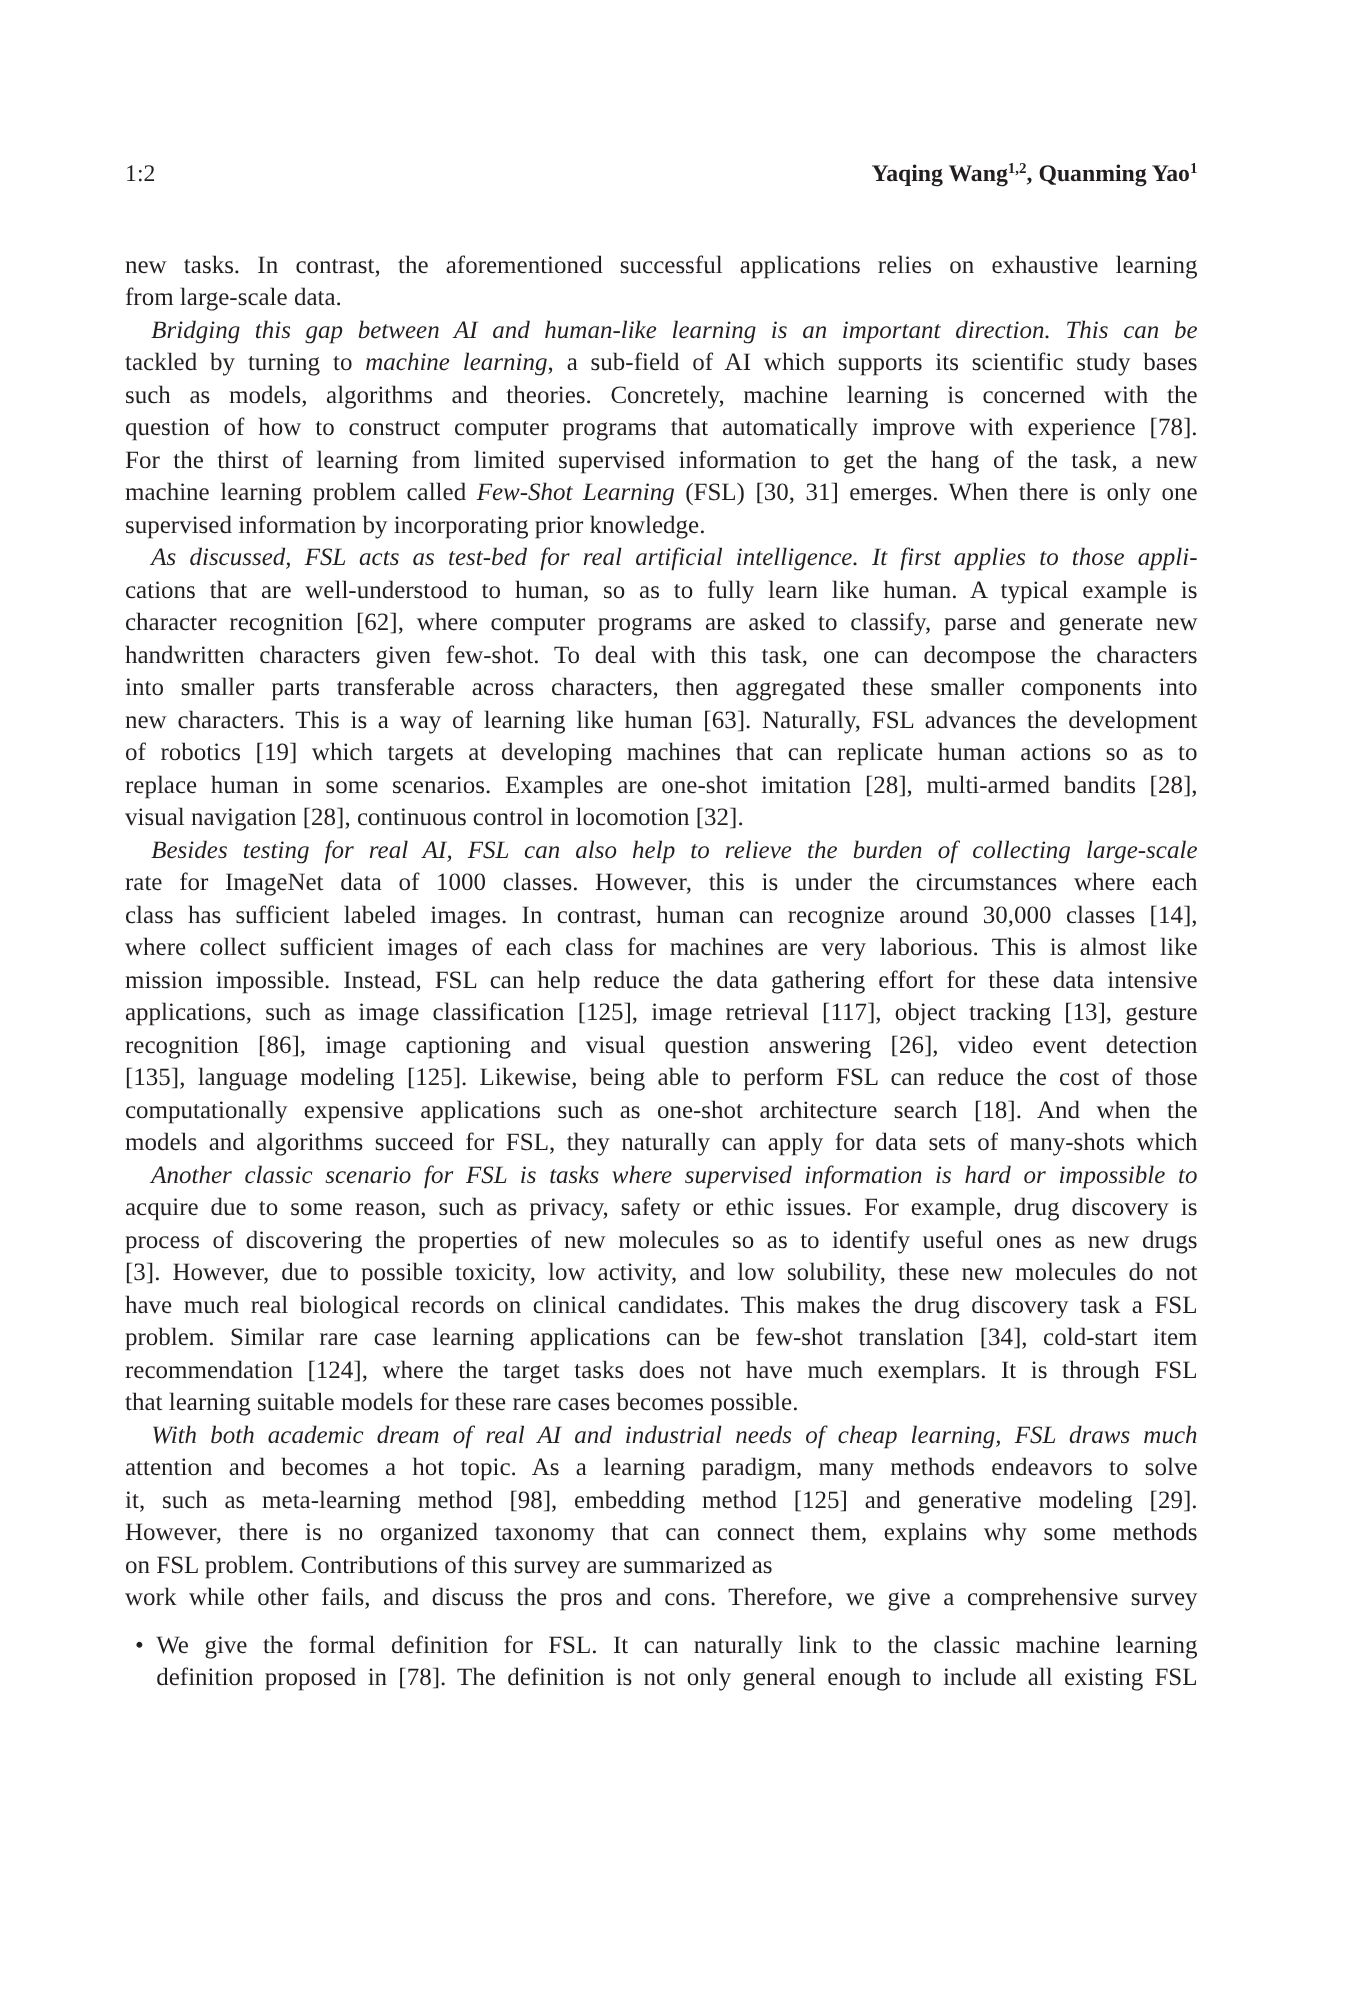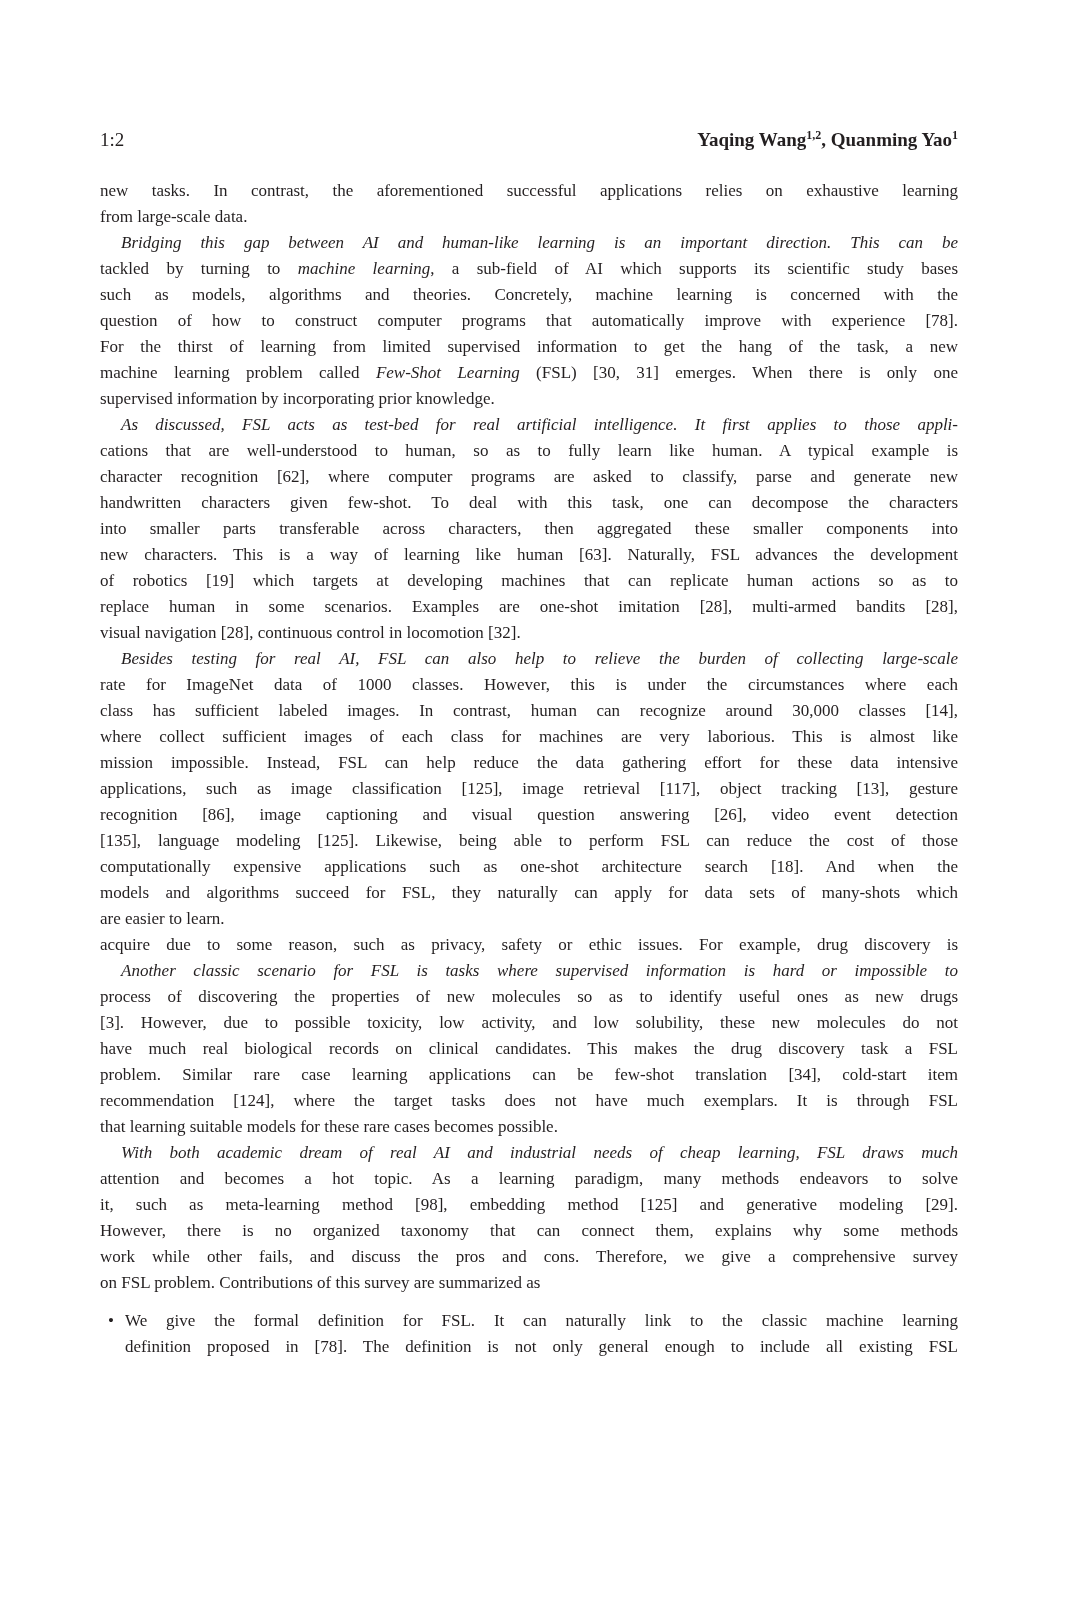--- a/index.html
+++ b/index.html
@@ -9,22 +9,22 @@
     color: #231f20;
   }
   .header {
     position: absolute; top: 128px; left: 100px; width: 858px;
     font-size: 19px; line-height: 24px;
   }
   .header .pg { position: absolute; left: 0; top: 0; }
   .header .authors { position: absolute; right: 0; top: 0; white-space: nowrap; font-weight: bold; }
   .header sup { font-size: 12px; line-height: 0; vertical-align: 7px; }
   .body {
-    position: absolute; top: 178px; left: 100px; width: 858px;
-    font-size: 17px; line-height: 26px;
+    position: absolute; top: 199px; left: 100px; width: 858px;
+    font-size: 20px; line-height: 26px;
   }
   .para { margin: 0; }
   .line {
     display: block; text-align: justify; text-align-last: justify;
     white-space: nowrap; height: 26px; overflow: visible;
   }
   .line.last { text-align-last: left; }
   .line.indent { padding-left: 21px; font-style: italic; }
   .bullets { margin: 12px 0 0 0; padding: 0; list-style: none; }
   .bullet-item { position: relative; padding-left: 25px; }
@@ -69,39 +69,38 @@
         <span class="line indent">Besides testing for real AI, FSL can also help to relieve the burden of collecting large-scale</span>
         <span class="line">rate for ImageNet data of 1000 classes. However, this is under the circumstances where each</span>
         <span class="line">class has sufficient labeled images. In contrast, human can recognize around 30,000 classes [14],</span>
         <span class="line">where collect sufficient images of each class for machines are very laborious. This is almost like</span>
         <span class="line">mission impossible. Instead, FSL can help reduce the data gathering effort for these data intensive</span>
         <span class="line">applications, such as image classification [125], image retrieval [117], object tracking [13], gesture</span>
         <span class="line">recognition [86], image captioning and visual question answering [26], video event detection</span>
         <span class="line">[135], language modeling [125]. Likewise, being able to perform FSL can reduce the cost of those</span>
         <span class="line">computationally expensive applications such as one-shot architecture search [18]. And when the</span>
         <span class="line">models and algorithms succeed for FSL, they naturally can apply for data sets of many-shots which</span>
-        <span class="line last">are easier to learn.</span>
       </div>
       <div class="para">
+        <span class="line indent">Another classic scenario for FSL is tasks where supervised information is hard or impossible to</span>
         <span class="line">acquire due to some reason, such as privacy, safety or ethic issues. For example, drug discovery is</span>
-        <span class="line indent">Another classic scenario for FSL is tasks where supervised information is hard or impossible to</span>
         <span class="line">process of discovering the properties of new molecules so as to identify useful ones as new drugs</span>
         <span class="line">[3]. However, due to possible toxicity, low activity, and low solubility, these new molecules do not</span>
         <span class="line">have much real biological records on clinical candidates. This makes the drug discovery task a FSL</span>
         <span class="line">problem. Similar rare case learning applications can be few-shot translation [34], cold-start item</span>
         <span class="line">recommendation [124], where the target tasks does not have much exemplars. It is through FSL</span>
         <span class="line last">that learning suitable models for these rare cases becomes possible.</span>
       </div>
       <div class="para">
         <span class="line indent">With both academic dream of real AI and industrial needs of cheap learning, FSL draws much</span>
         <span class="line">attention and becomes a hot topic. As a learning paradigm, many methods endeavors to solve</span>
         <span class="line">it, such as meta-learning method [98], embedding method [125] and generative modeling [29].</span>
         <span class="line">However, there is no organized taxonomy that can connect them, explains why some methods</span>
+        <span class="line last">on FSL problem. Contributions of this survey are summarized as</span>
         <span class="line">work while other fails, and discuss the pros and cons. Therefore, we give a comprehensive survey</span>
-        <span class="line last">on FSL problem. Contributions of this survey are summarized as</span>
       </div>
     </div>
   <ul class="bullets" id="bullets">
       <li class="bullet-item">
         <span class="bullet-mark">•</span>
         <span class="line">We give the formal definition for FSL. It can naturally link to the classic machine learning</span>
         <span class="line">definition proposed in [78]. The definition is not only general enough to include all existing FSL</span>
       </li>
     </ul>
 </div>

